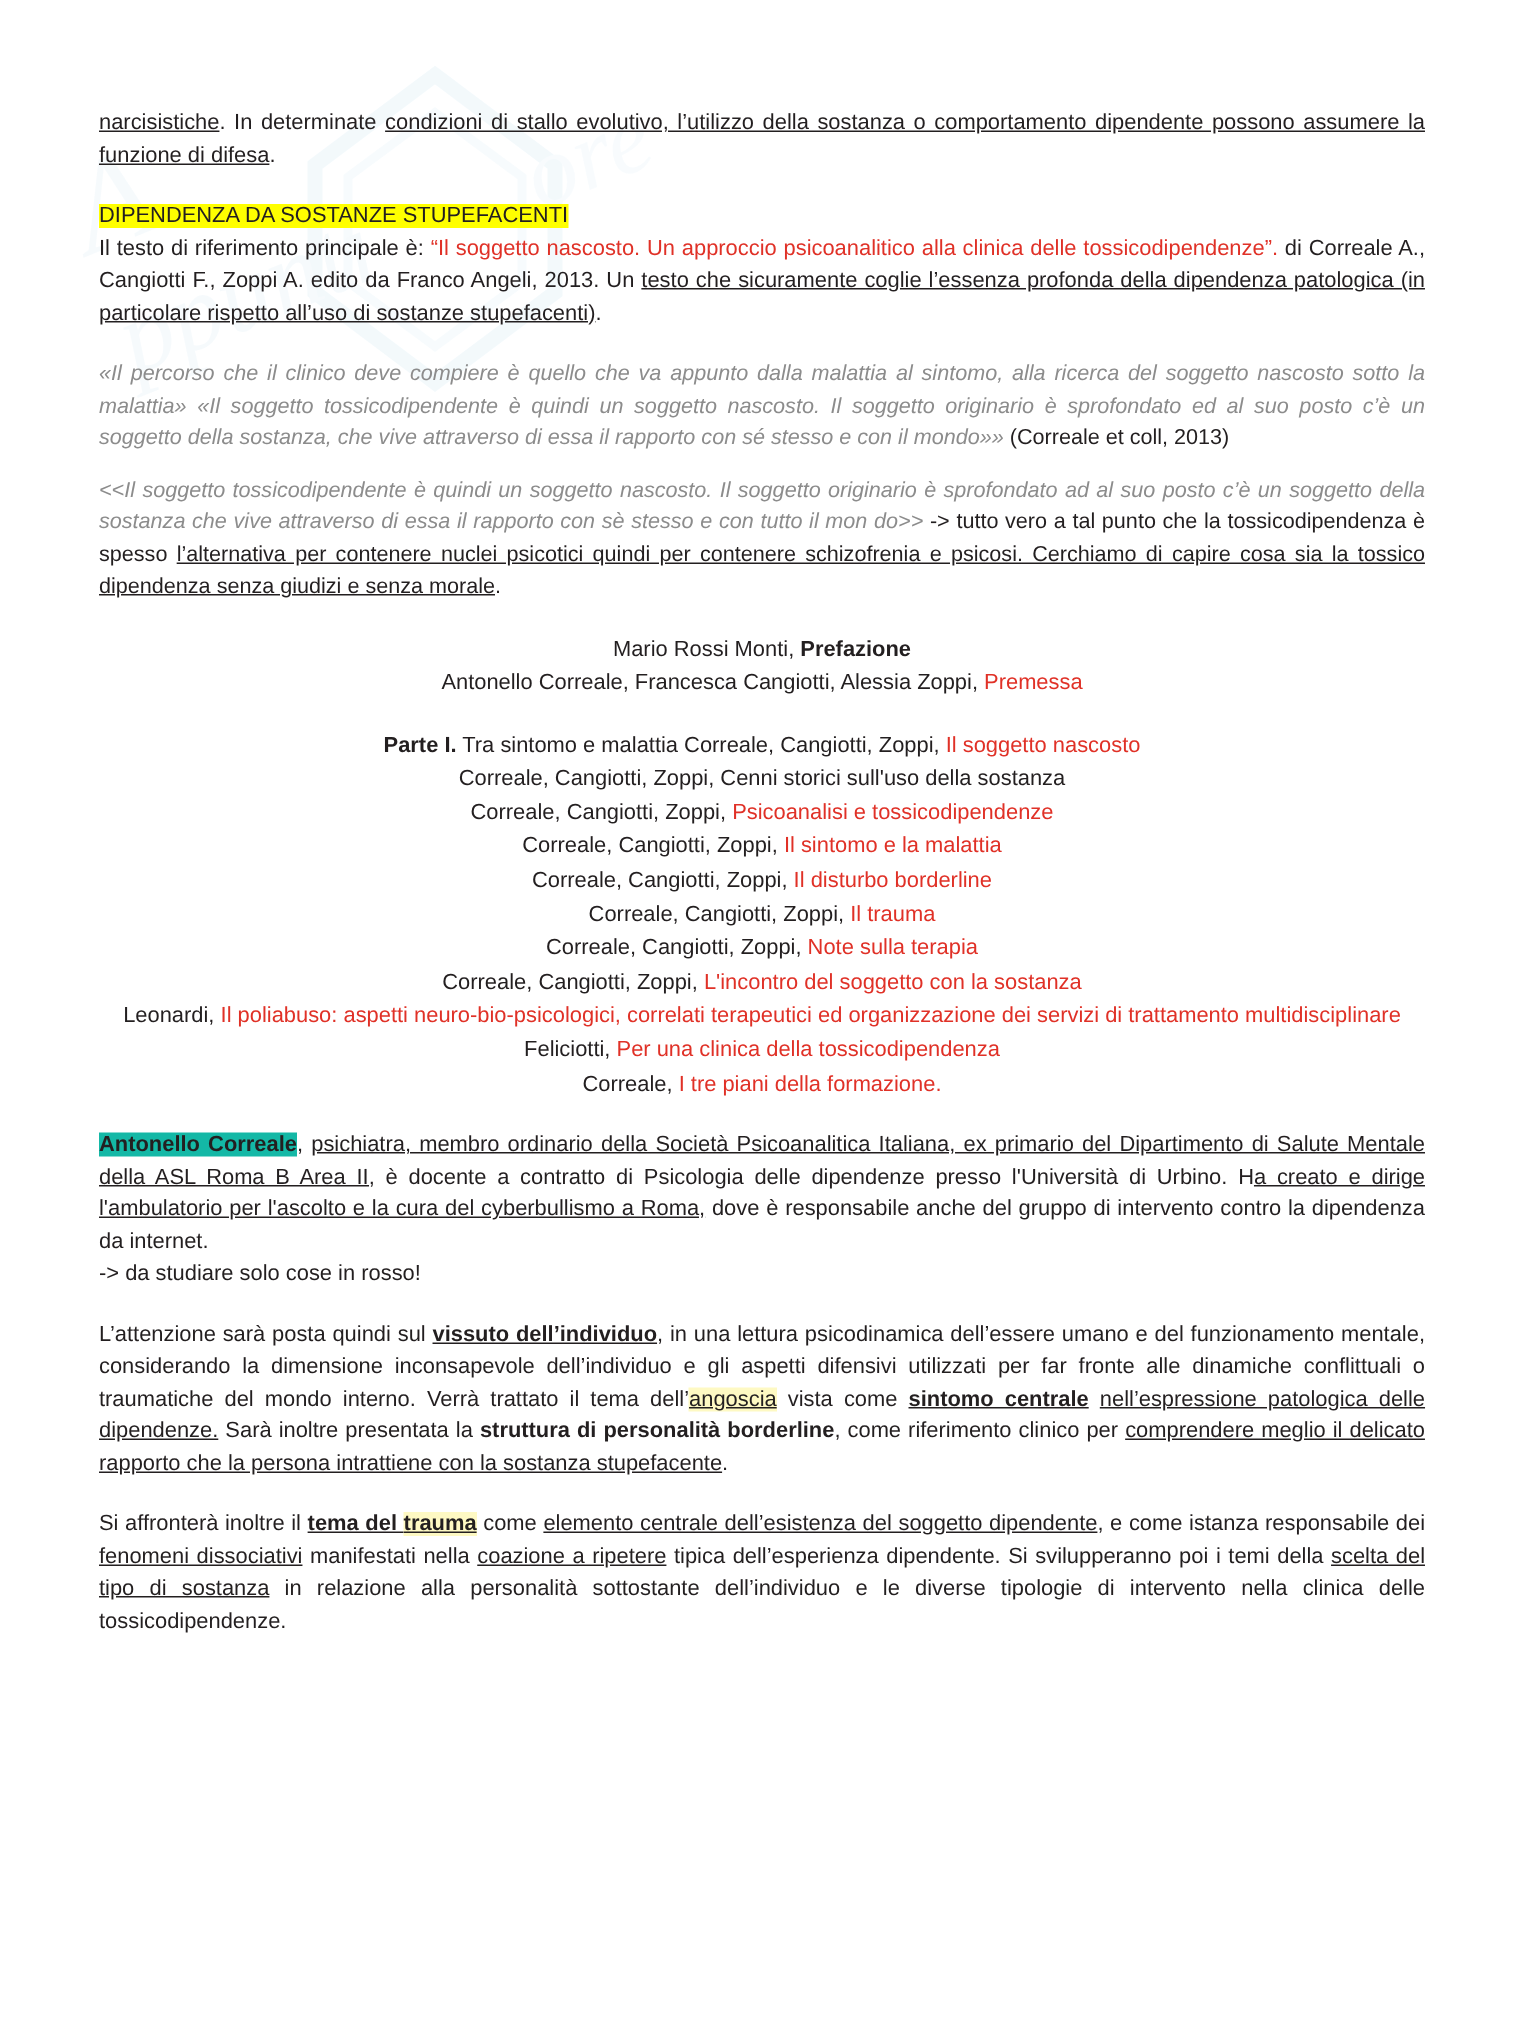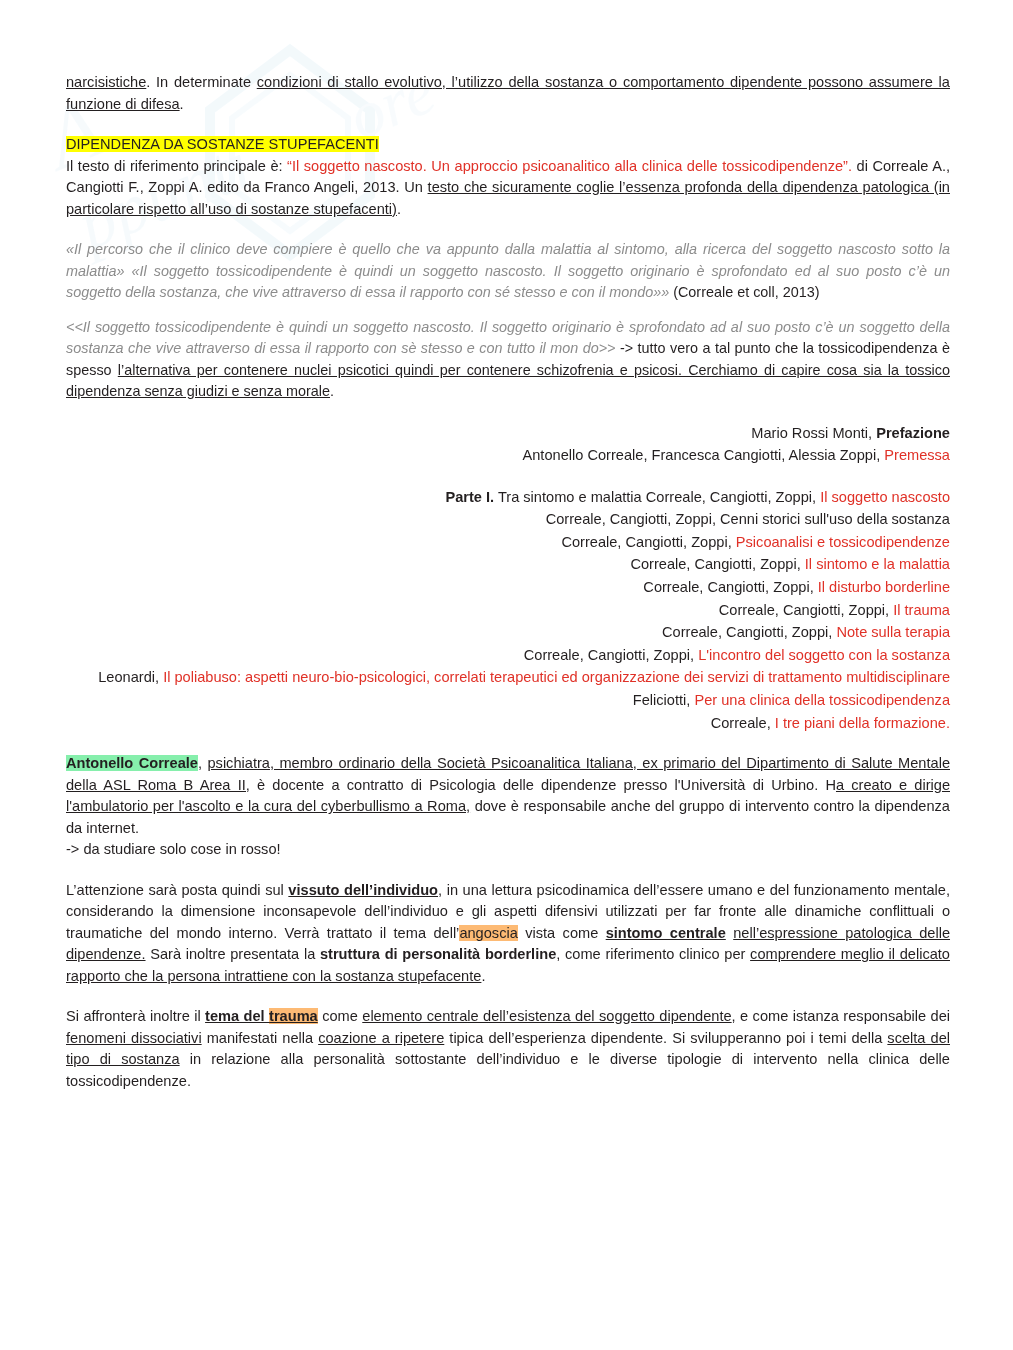--- a/index.html
+++ b/index.html
@@ -43,34 +43,34 @@
     font-size: 14.6px;
     line-height: 21.5px;
     text-align: justify;
   }
   .sp-before { margin-top: 19px; }
   .sp-small { margin-top: 13px; }
   .u { text-decoration: underline; }
   .b { font-weight: bold; }
   .red { color: #e03127; margin-top: 12px; }
   .hl-yellow { background: #ffff00; }
-  .hl-cyan { background: #fdba74; }
-  .hl-green { background: #86efac; }
+  .hl-cyan { background: #fef9c3; text-decoration: underline; }
+  .hl-green { background: #14b8a6; }
   .quote {
     color: #8c8c8c;
     font-style: italic;
     font-size: 14.4px;
     line-height: 21.5px;
     text-align: justify;
   }
   .quote .dark { color: #231f20; font-style: normal; }
   .list-line {
     font-size: 14.6px;
     line-height: 22.6px;
-    text-align: right;
+    text-align: center;
   }
   .noindent { text-align: left; }
 </style>
 </head>
 <body>
 
 <div class="page">
 
   <div class="watermark">
     <svg width="520" height="330" viewBox="0 0 520 330">

